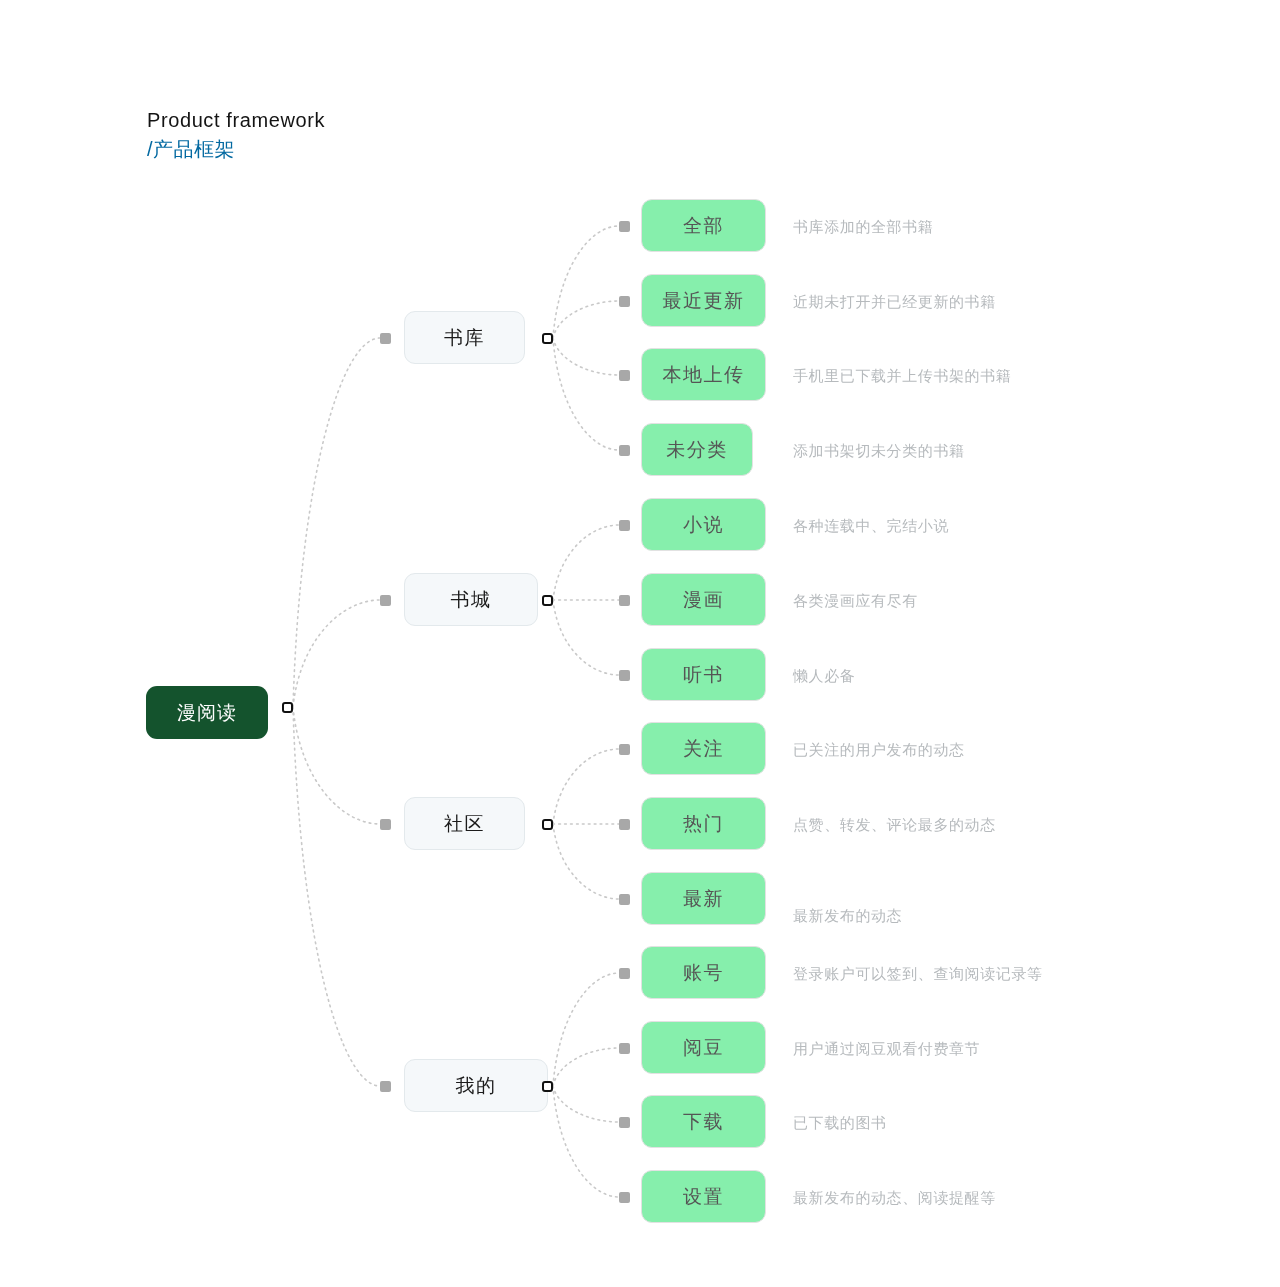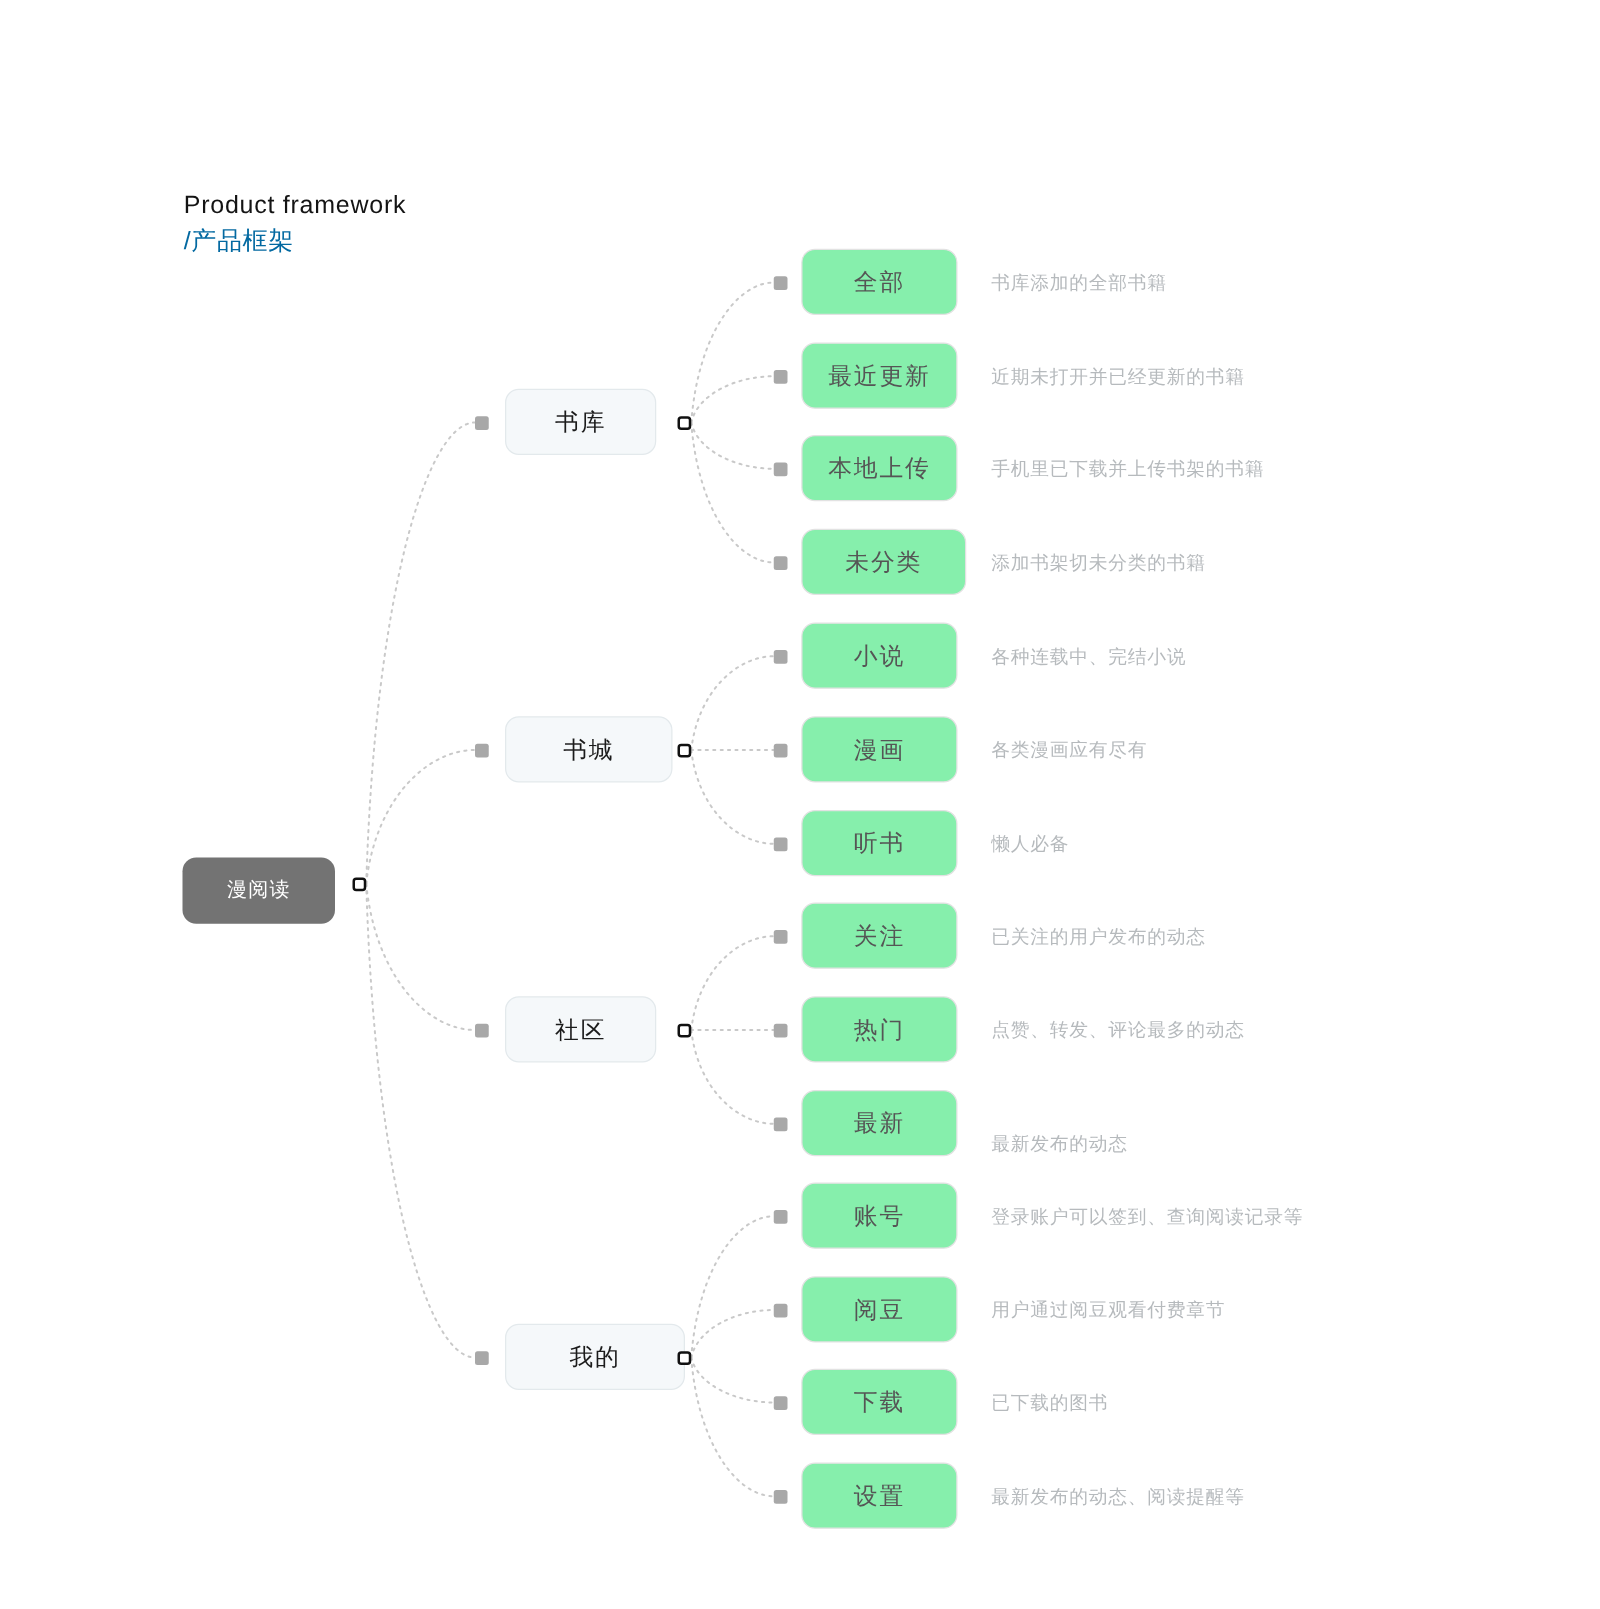--- a/index.html
+++ b/index.html
@@ -15,21 +15,20 @@
     font-family: "Liberation Sans", "DejaVu Sans", sans-serif;
     -webkit-font-smoothing: antialiased;
   }
 
   
   #title-block {
     position: absolute;
     left: 147px;
     top: 106px;
     line-height: 29px;
-    margin-top: 44px;
   }
   #title-block .title-en {
     font-size: 20px;
     color: #141414;
     letter-spacing: 0.6px;
     white-space: nowrap;
   }
   #title-block .title-cn {
     font-size: 20px;
     color: #0369a1;
@@ -59,23 +58,23 @@
     position: absolute;
     box-sizing: border-box;
     height: 53px;
     border-radius: 11px;
     display: flex;
     align-items: center;
     justify-content: center;
     white-space: nowrap;
   }
   .node-root {
-    background: #737373;
+    background: #14532d;
     color: #ffffff;
-    font-size: 16px;
+    font-size: 19px;
     letter-spacing: 1px;
     border: none;
   }
   .node-l2 {
     background: #f5f8fa;
     border: 1px solid #e3e9ec;
     color: #1b1b1b;
     font-size: 19px;
     letter-spacing: 1.5px;
   }
@@ -154,21 +153,21 @@
     <div class="dot-square" style="left: 619px; top: 221px;"></div>
     <div class="node node-l3" style="left: 641px; top: 199px; width: 125px;">全部</div>
     <div class="desc" style="left: 793px; top: 219px;">书库添加的全部书籍</div>
     <div class="dot-square" style="left: 619px; top: 296px;"></div>
     <div class="node node-l3" style="left: 641px; top: 274px; width: 125px;">最近更新</div>
     <div class="desc" style="left: 793px; top: 294px;">近期未打开并已经更新的书籍</div>
     <div class="dot-square" style="left: 619px; top: 370px;"></div>
     <div class="node node-l3" style="left: 641px; top: 348px; width: 125px;">本地上传</div>
     <div class="desc" style="left: 793px; top: 368px;">手机里已下载并上传书架的书籍</div>
     <div class="dot-square" style="left: 619px; top: 445px;"></div>
-    <div class="node node-l3" style="left: 641px; top: 423px; width: 132px;">未分类</div>
+    <div class="node node-l3" style="left: 641px; top: 423px; width: 112px;">未分类</div>
     <div class="desc" style="left: 793px; top: 443px;">添加书架切未分类的书籍</div>
     <div class="dot-square" style="left: 380px; top: 595px;"></div>
     <div class="node node-l2" style="left: 404px; top: 573px; width: 134px;">书城</div>
     <div class="conn-square" style="left: 542px; top: 595px;"></div>
     <div class="dot-square" style="left: 619px; top: 520px;"></div>
     <div class="node node-l3" style="left: 641px; top: 498px; width: 125px;">小说</div>
     <div class="desc" style="left: 793px; top: 518px;">各种连载中、完结小说</div>
     <div class="dot-square" style="left: 619px; top: 595px;"></div>
     <div class="node node-l3" style="left: 641px; top: 573px; width: 125px;">漫画</div>
     <div class="desc" style="left: 793px; top: 593px;">各类漫画应有尽有</div>

